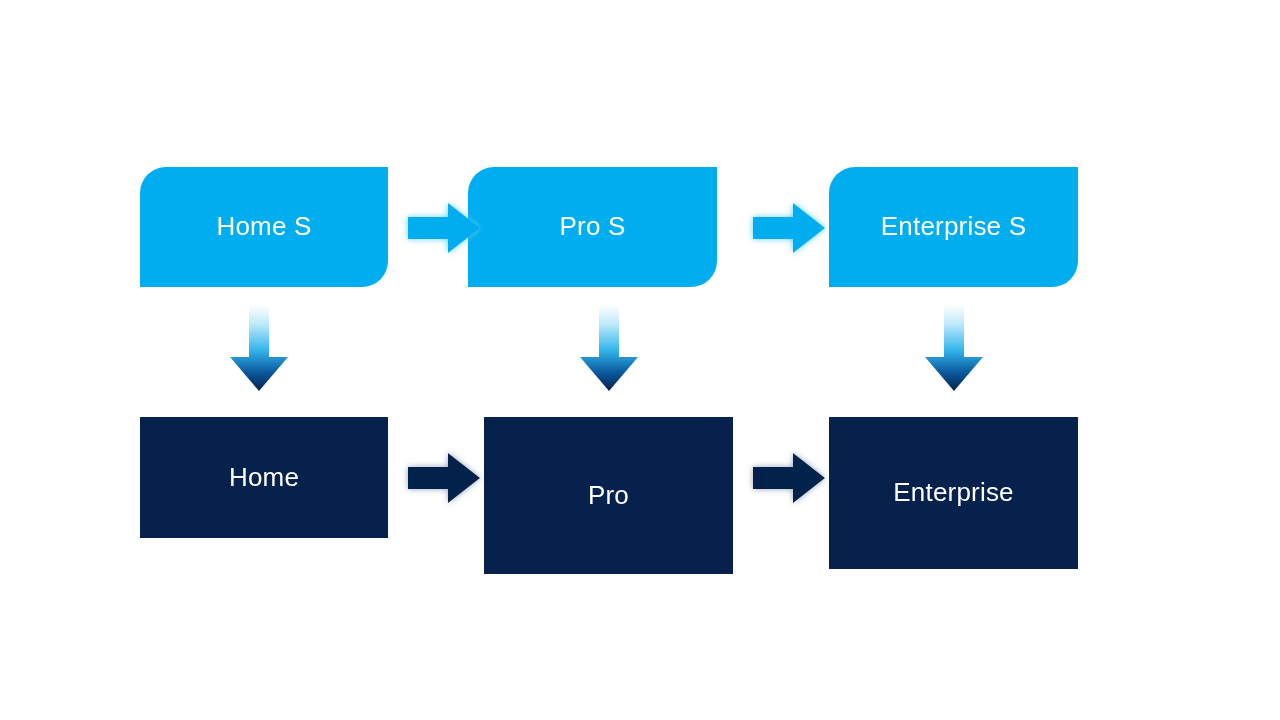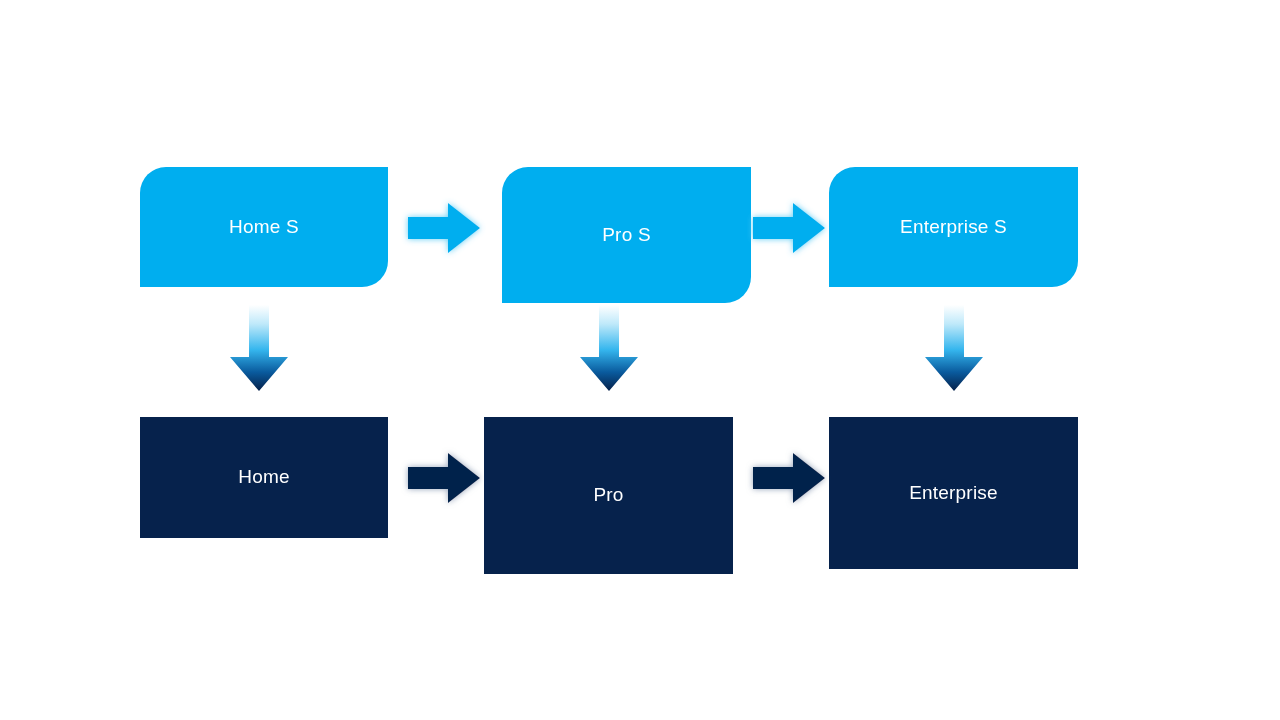--- a/index.html
+++ b/index.html
@@ -17,21 +17,21 @@
   }
 
   
   .box {
     position: absolute;
     display: flex;
     align-items: center;
     justify-content: center;
     box-sizing: border-box;
     color: #ffffff;
-    font-size: 19px;
+    font-size: 26px;
     font-weight: 400;
     letter-spacing: 0.2px;
     line-height: 1.2;
     text-align: right;
     user-select: none;
   }
   .box-top {
     background: #00AEEF;
     
     border-radius: 26px 0 26px 0;
@@ -56,21 +56,21 @@
 </style>
 </head>
 <body>
 
 <div id="stage">
 
   <div class="box box-top" style="left:140px; top:167px; width:248px; height:120px;">
     <span class="box-label">Home S</span>
   </div>
 
-  <div class="box box-top" style="left:502px; top:167px; width:249px; height:136px;">
+  <div class="box box-top" style="left:468px; top:167px; width:249px; height:120px;">
     <span class="box-label">Pro S</span>
   </div>
 
   <div class="box box-top" style="left:829px; top:167px; width:249px; height:120px;">
     <span class="box-label">Enterprise S</span>
   </div>
 
   <div class="arrow" style="left:408px; top:201px; width:72px; height:54px;">
     <svg width="72" height="54" viewBox="0 0 72 54" aria-hidden="true">
       <defs>

